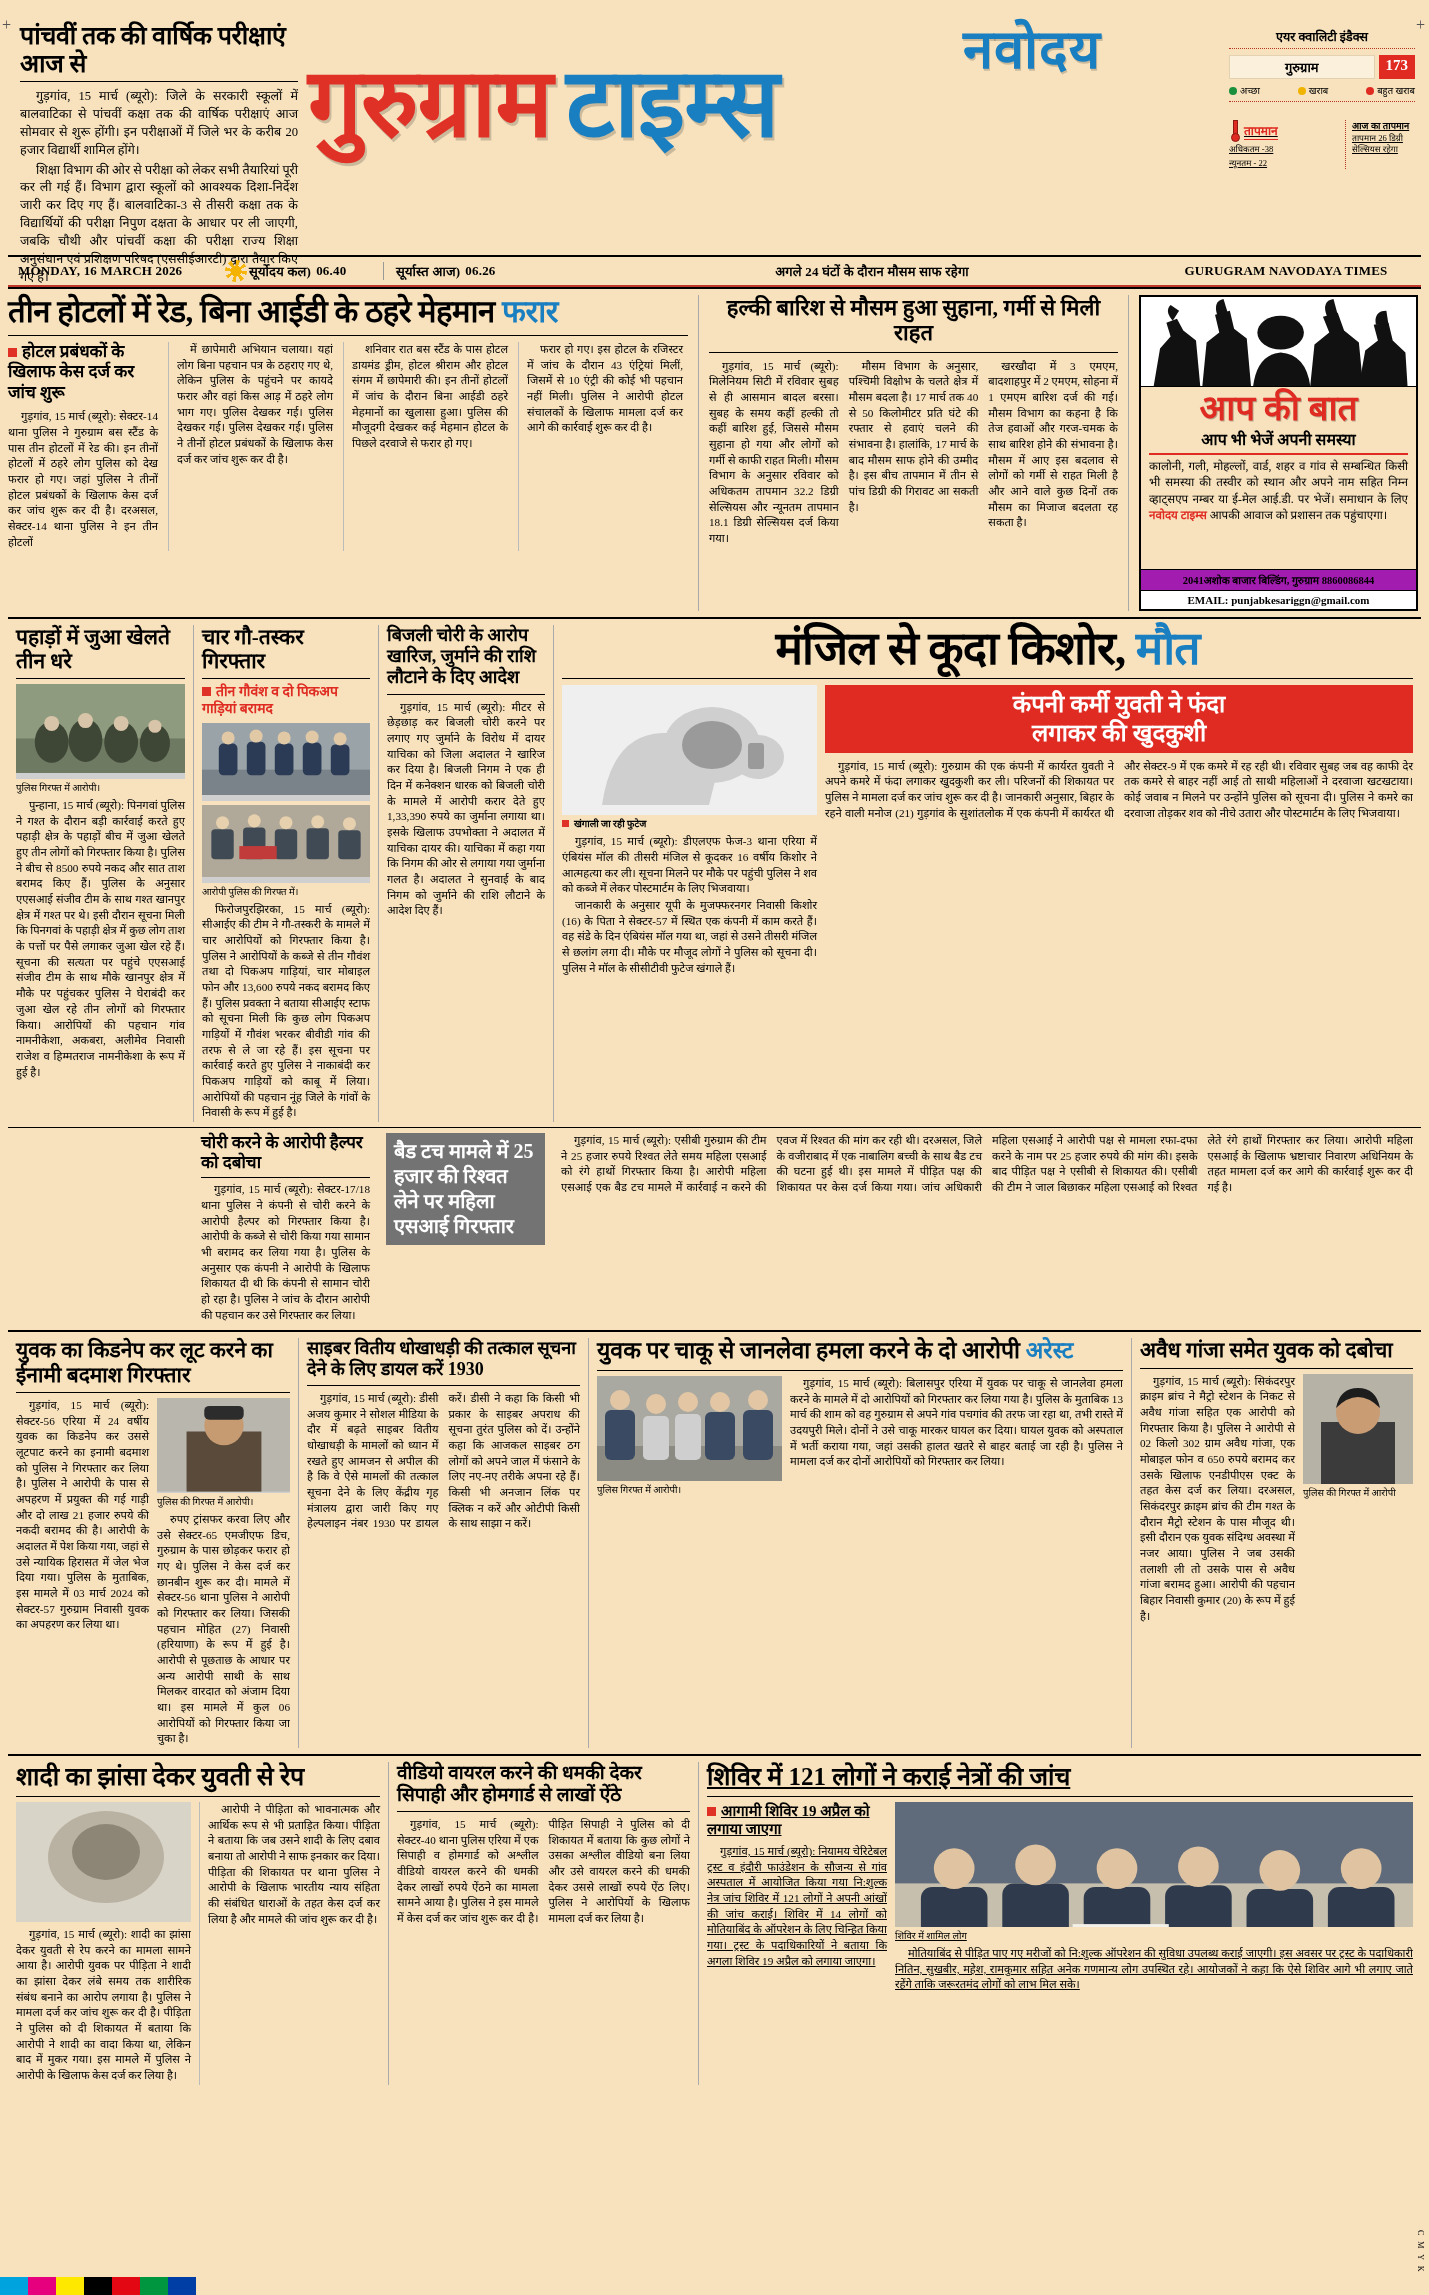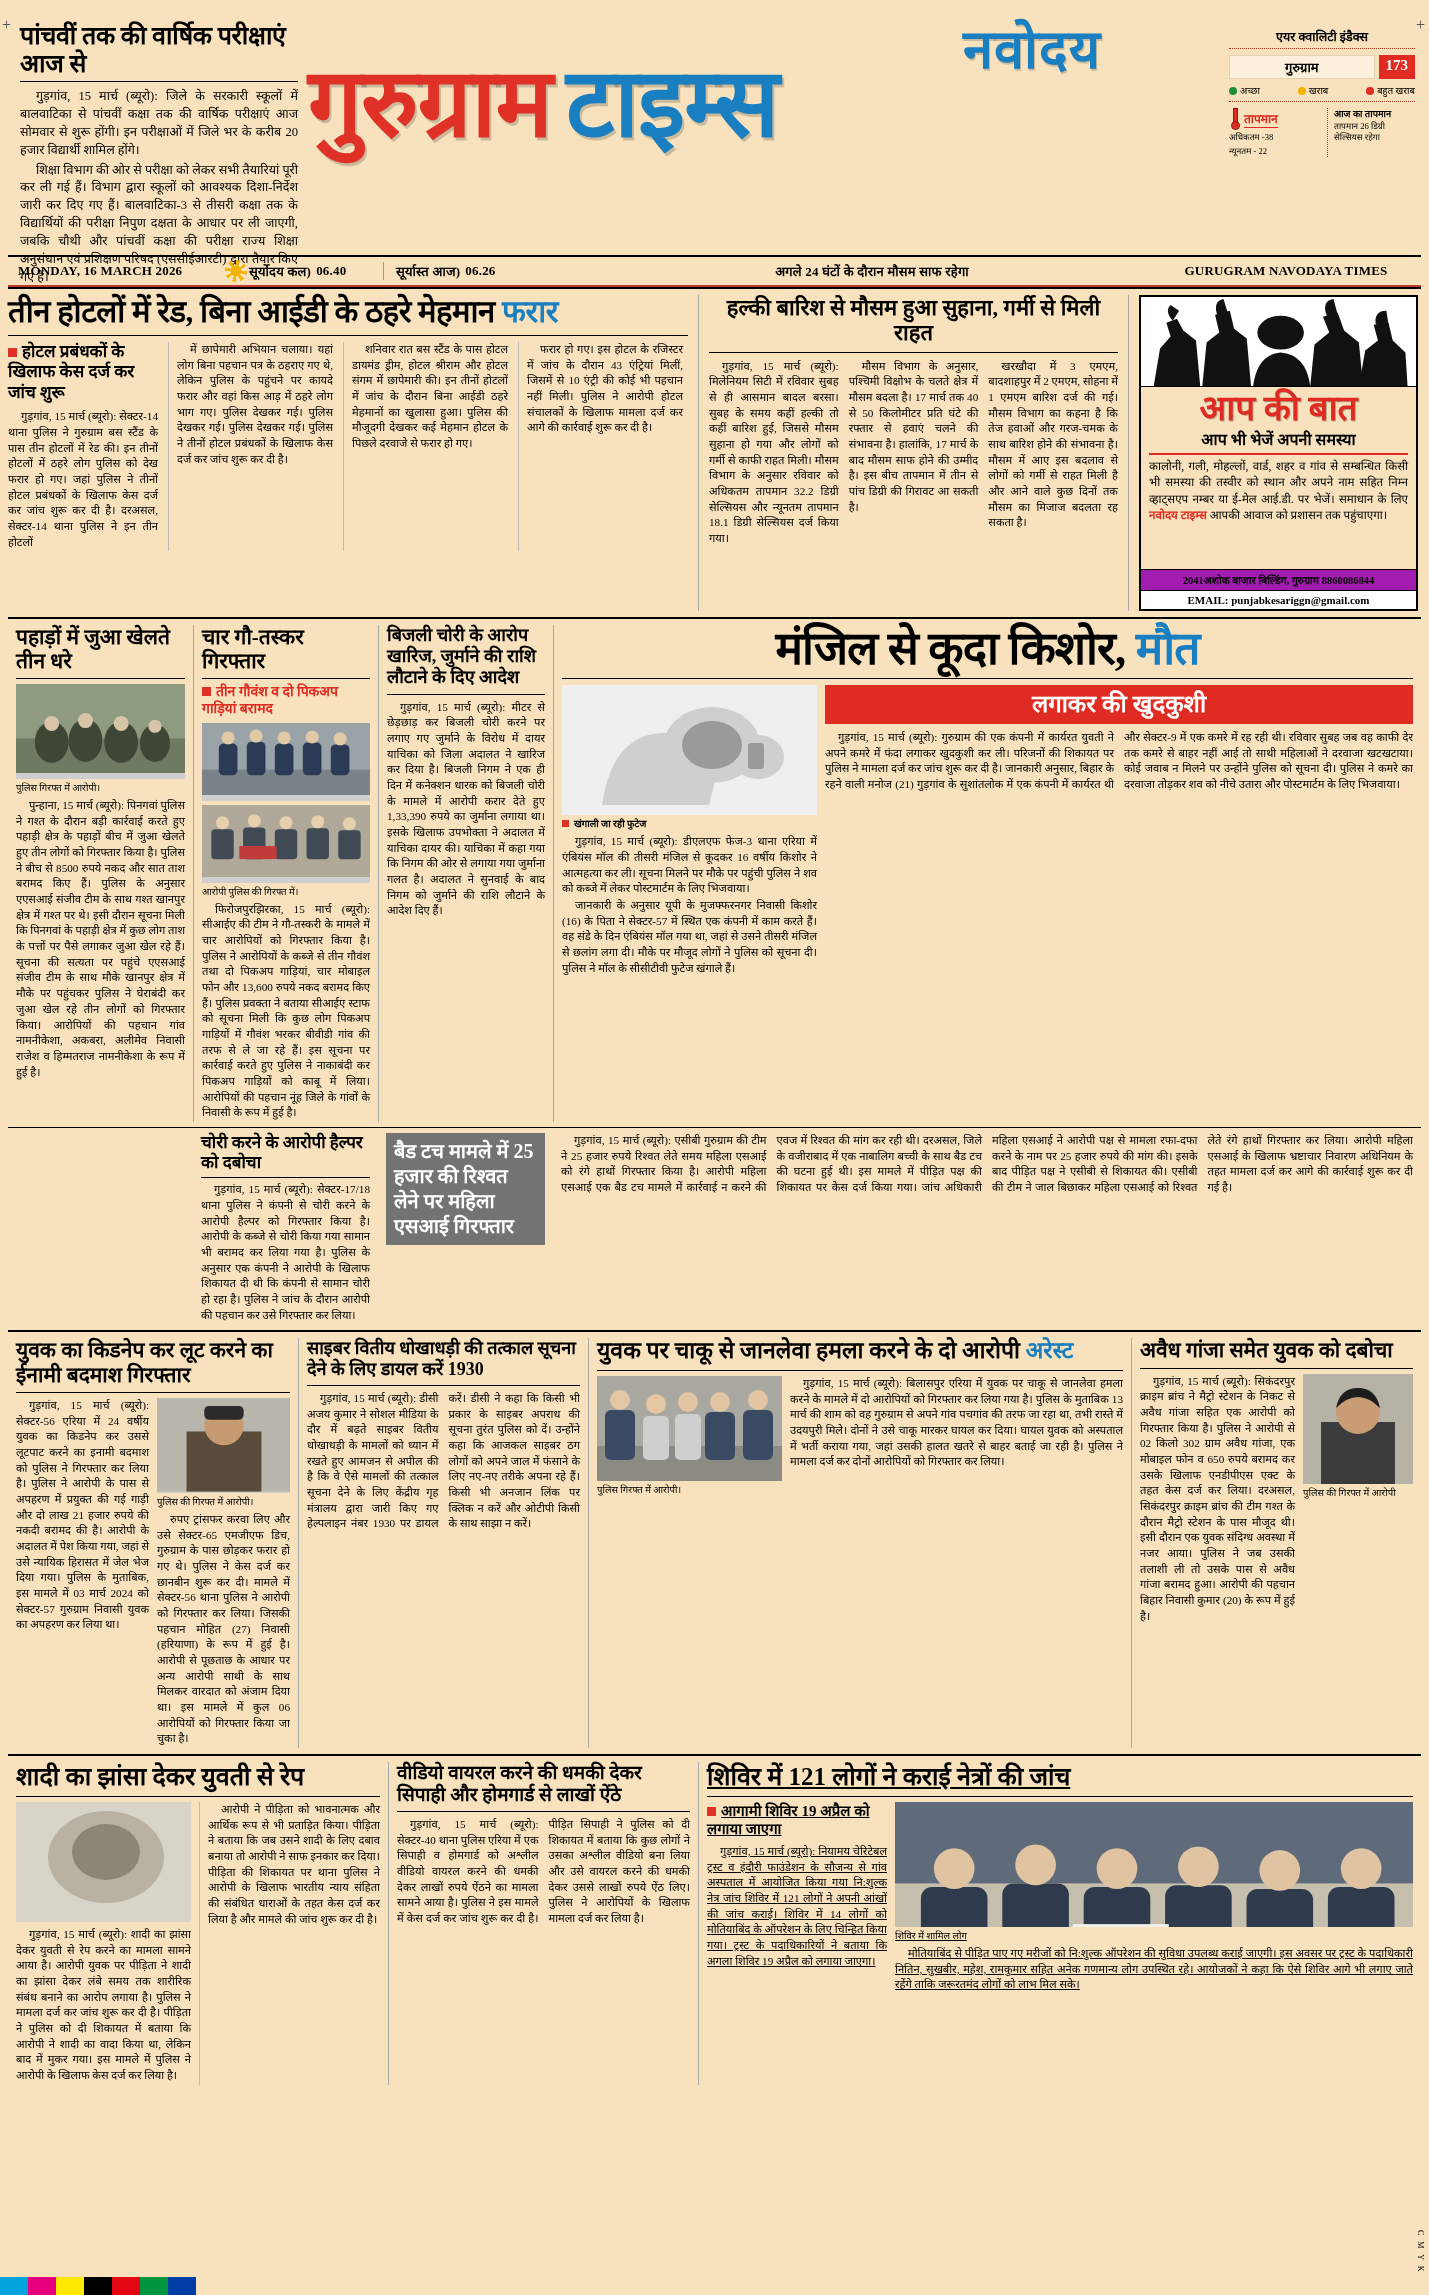--- a/index.html
+++ b/index.html
@@ -40,21 +40,21 @@
     text-shadow: 2px 3px 0 rgba(0,0,0,0.18);
   }
   .mast-right { width: 200px; padding: 28px 6px 0 8px; }
   .aqi-title { font-size: 12.5px; font-weight: bold; text-align: center; border-bottom: 1px dotted #b5341f; padding-bottom: 3px; }
   .aqi-row { display: flex; align-items: stretch; margin-top: 6px; }
   .aqi-city { flex:1; background:#fbf0dc; border:1px solid #e3d2b2; font-size: 13px; text-align:center; padding: 2px 0; font-weight:bold; }
   .aqi-val { background:#e02b22; color:#fff; font-weight:bold; font-size: 15px; padding: 2px 7px; margin-left: 4px; }
   .aqi-legend { display:flex; justify-content:space-between; font-size:9.5px; margin-top:5px; padding-bottom:4px; border-bottom:1px dotted #b5341f;}
   .aqi-legend span { display:flex; align-items:center; gap:3px; }
   .dot { width:8px; height:8px; border-radius:50%; display:inline-block; }
-  .temp-block { display:flex; margin-top: 6px; gap: 6px; }
+  .temp-block { display:flex; margin-top: 18px; gap: 24px; text-decoration: underline; }
   .temp-left { width: 92px; }
   .temp-head { display:flex; align-items:center; gap:3px; }
   .temp-label { color:#e02b22; font-weight:bold; font-size: 12px; border-bottom:1px solid #e02b22;}
   .temp-sub { font-size: 8.6px; line-height:1.35; margin-top:2px; }
   .temp-right { font-size: 8.6px; line-height:1.35; border-left:1px dotted #b5341f; padding-left:6px; }
   .temp-right b { font-size: 9.4px; }
   .thermo { width: 12px; height: 22px; position: relative; }
   .thermo .tube { position:absolute; left:4px; top:0; width:5px; height:16px; background:#e02b22; border:1px solid #8a1a12;}
   .thermo .bulb { position:absolute; left:2px; bottom:0; width:9px; height:9px; border-radius:50%; background:#e02b22; border:1px solid #8a1a12;}
 
@@ -395,20 +395,21 @@
             <div class="cap">
               <span class="bullet-sq" style="width:7px;height:7px;"></span><b>खंगाली जा रही फुटेज</b>
             </div>
             <div class="bodytext" style="margin-top:4px;">
               <p>गुड़गांव, 15 मार्च (ब्यूरो): डीएलएफ फेज-3 थाना एरिया में एंबियंस मॉल की तीसरी मंजिल से कूदकर 16 वर्षीय किशोर ने आत्महत्या कर ली। सूचना मिलने पर मौके पर पहुंची पुलिस ने शव को कब्जे में लेकर पोस्टमार्टम के लिए भिजवाया।</p>
               <p>जानकारी के अनुसार यूपी के मुजफ्फरनगर निवासी किशोर (16) के पिता ने सेक्टर-57 में स्थित एक कंपनी में काम करते हैं। वह संडे के दिन एंबियंस मॉल गया था, जहां से उसने तीसरी मंजिल से छलांग लगा दी। मौके पर मौजूद लोगों ने पुलिस को सूचना दी। पुलिस ने मॉल के सीसीटीवी फुटेज खंगाले हैं।</p>
             </div>
           </div>
           <div style="flex:1;">
             <div class="subHeadRed">
+              <div>कंपनी कर्मी युवती ने फंदा</div>
               <div>लगाकर की खुदकुशी</div>
             </div>
             <div class="bodytext cols2" style="margin-top:6px;">
               <p>गुड़गांव, 15 मार्च (ब्यूरो): गुरुग्राम की एक कंपनी में कार्यरत युवती ने अपने कमरे में फंदा लगाकर खुदकुशी कर ली। परिजनों की शिकायत पर पुलिस ने मामला दर्ज कर जांच शुरू कर दी है। जानकारी अनुसार, बिहार के रहने वाली मनोज (21) गुड़गांव के सुशांतलोक में एक कंपनी में कार्यरत थी और सेक्टर-9 में एक कमरे में रह रही थी। रविवार सुबह जब वह काफी देर तक कमरे से बाहर नहीं आई तो साथी महिलाओं ने दरवाजा खटखटाया। कोई जवाब न मिलने पर उन्होंने पुलिस को सूचना दी। पुलिस ने कमरे का दरवाजा तोड़कर शव को नीचे उतारा और पोस्टमार्टम के लिए भिजवाया।</p>
             </div>
           </div>
         </div>
       </div>
     </div>
   </div>

